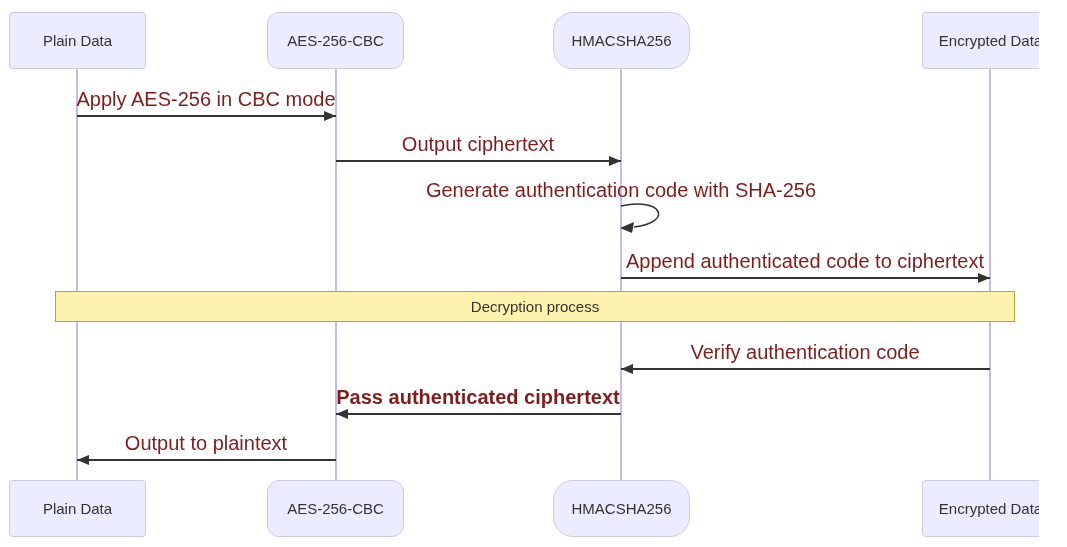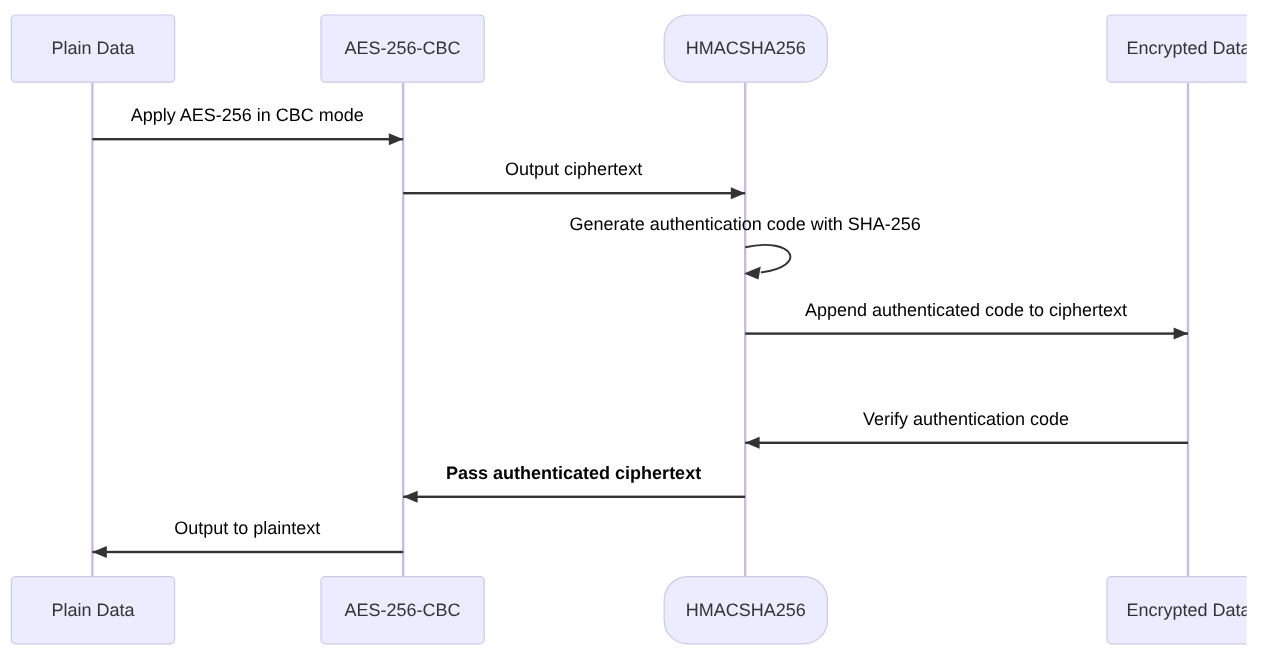--- a/index.html
+++ b/index.html
@@ -26,21 +26,21 @@
     display: flex;
     align-items: center;
     justify-content: center;
     font-size: 15px;
     color: #333333;
     z-index: 3;
   }
   .actor-top { top: 12px; }
   .actor-bottom { top: 480px; }
   .ax-0 { left: 9px; }
-  .ax-1 { left: 267px; }
+  .ax-1 { left: 267px; border-radius: 12px; }
   .ax-2 { left: 553px; border-radius: 20px; }
   .ax-3 { left: 922px; }
   
   .lifeline {
     position: absolute;
     top: 69px;
     height: 412px;
     width: 2px;
     background: #C9BBE8;
     z-index: 1;
@@ -63,22 +63,22 @@
     border-bottom: 5px solid transparent;
     z-index: 2;
   }
   .ah-right { border-left: 12px solid #333333; }
   .ah-left  { border-right: 12px solid #333333; }
   
   .msg-label {
     position: absolute;
     transform: translateX(-50%);
     white-space: nowrap;
-    font-size: 15px;
-    color: #000000;
+    font-size: 20px;
+    color: #7f1d1d;
     z-index: 2;
   }
   
   .self-loop {
     position: absolute;
     left: 598px;
     top: 197px;
     z-index: 2;
   }
   
@@ -145,20 +145,23 @@
   <div class="msg-label" style="left:621px; top:179px;">Generate authentication code with SHA-256</div>
   <svg class="self-loop" width="90" height="42" viewBox="0 0 90 42">
     <path d="M 23 9 C 64 0, 76 25, 36 30" fill="none" stroke="#333333" stroke-width="1.6"></path>
     <path d="M 22 31 L 36 25 L 34 36 Z" fill="#333333" stroke="none"></path>
   </svg>
 
   <div class="msg-label" style="left:805px; top:250px;">Append authenticated code to ciphertext</div>
   <div class="msg-line" style="left:621px; top:277px; width:369px;"></div>
   <div class="ah ah-right" style="left:978px; top:273px;"></div>
 
+  <div class="note-band">
+    <span>Decryption process</span>
+  </div>
 
   <div class="msg-label" style="left:805px; top:341px;">Verify authentication code</div>
   <div class="msg-line" style="left:621px; top:368px; width:369px;"></div>
   <div class="ah ah-left" style="left:621px; top:364px;"></div>
 
   <div class="msg-label" style="left:478px; top:386px;font-weight:bold;">Pass authenticated ciphertext</div>
   <div class="msg-line" style="left:336px; top:413px; width:285px;"></div>
   <div class="ah ah-left" style="left:336px; top:409px;"></div>
 
   <div class="msg-label" style="left:206px; top:432px;">Output to plaintext</div>

